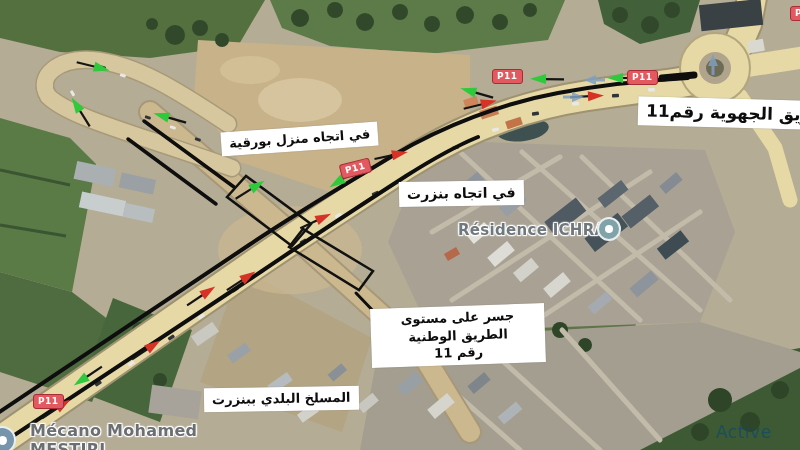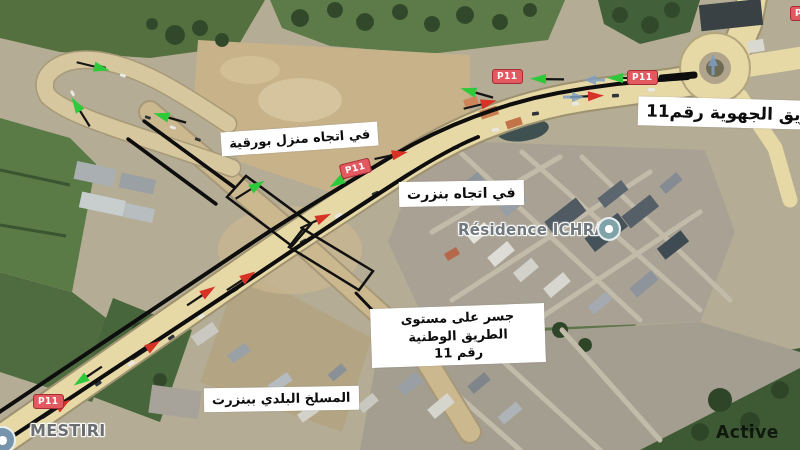--- a/index.html
+++ b/index.html
@@ -27,21 +27,21 @@
     position:absolute;background:#e2595f;border:1px solid #a62c38;border-radius:3px;
     color:#fff;font-weight:bold;font-size:9px;line-height:1;padding:2px 4px;
     letter-spacing:.5px;
   }
   .pin{
     position:absolute;border-radius:50%;
     background:#7fa3a8;border:2px solid #e8eff0;
     display:flex;align-items:center;justify-content:center;
   }
   .pin .dot{background:#fff;border-radius:50%;}
-  .wm{position:absolute;color:#000000;opacity:.72;font-size:17px;letter-spacing:.5px;font-weight:bold;}
+  .wm{position:absolute;color:#0c4a6e;opacity:.72;font-size:17px;letter-spacing:.5px;}
   .arr-g{color:#2fc93c}.arr-r{color:#d63226}.arr-b{color:#7e9fc2;opacity:.85}
 </style>
 </head>
 <body>
 
 <div id="stage">
 
   <svg width="800" height="450" viewBox="0 0 800 450">
     <defs>
       <g id="arr">
@@ -263,20 +263,21 @@
   </div>
 
   <div class="lbl" style="left:204px;top:387px;font-size:13px;transform:rotate(-1deg);">المسلخ البلدي ببنزرت</div>
 
   <div class="gml" style="left:458px;top:221px;font-size:15px;">Résidence ICHRAK</div>
   <div class="pin" style="left:597px;top:217px;width:20px;height:20px;">
     <div class="dot" style="width:8px;height:8px;"></div>
   </div>
 
   <div class="gml" style="left:30px;top:421px;font-size:16px;color:#6b6f71;">
+    <div>Mécano Mohamed</div>
     <div>MESTIRI</div>
   </div>
   <div class="pin" style="left:-12px;top:426px;width:24px;height:24px;background:#7695ad;">
     <div class="dot" style="width:9px;height:9px;"></div>
   </div>
 
   <div class="p11" style="left:492px;top:69px;">P11</div>
   <div class="p11" style="left:627px;top:70px;">P11</div>
   <div class="p11" style="left:340px;top:161px;transform:rotate(-14deg);">P11</div>
   <div class="p11" style="left:33px;top:394px;">P11</div>

